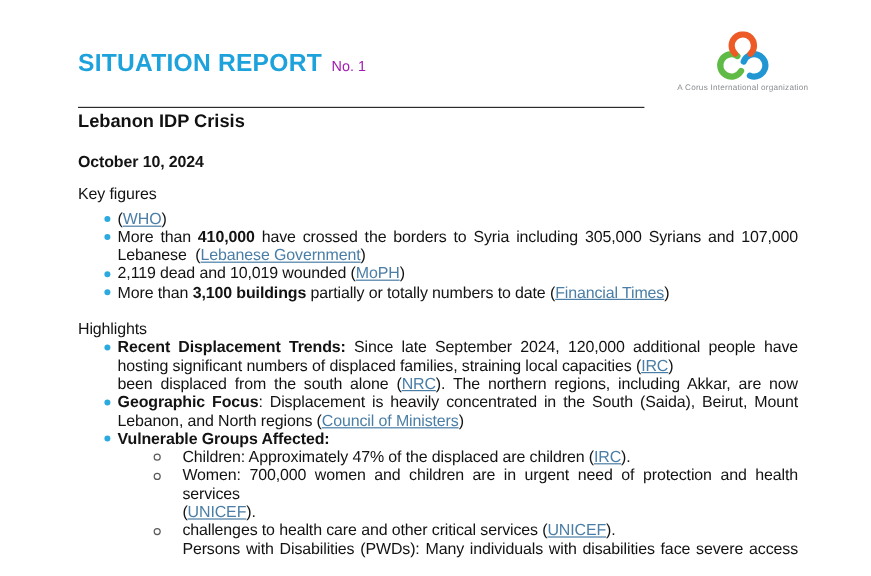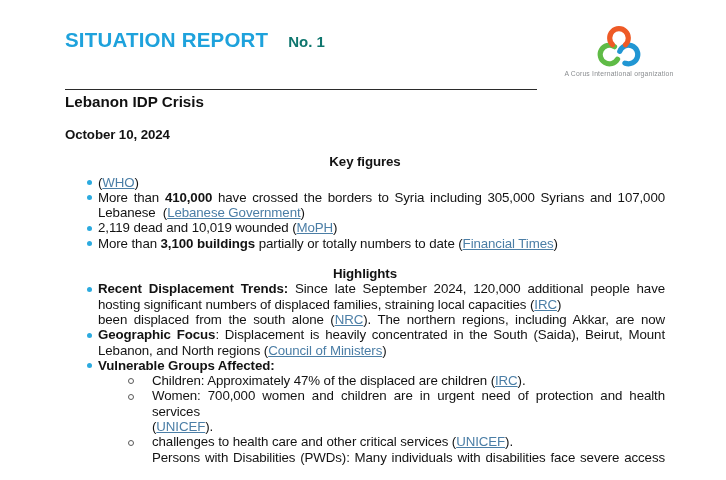--- a/index.html
+++ b/index.html
@@ -5,37 +5,37 @@
   html,body{margin:0;padding:0;background:#ffffff;}
   .page{
     position:relative;
     width:726px;height:480px;
     background:#ffffff;
     font-family:"Liberation Sans","DejaVu Sans",sans-serif;
     color:#161616;
     overflow:hidden;
   }
   .titlebar{
-    position:absolute;left:65px;top:28px;
-    display:flex;align-items:baseline;gap:20px;white-space:nowrap;justify-content:flex-end;
+    position:absolute;left:65px;top:41px;
+    display:flex;align-items:baseline;gap:8px;white-space:nowrap;justify-content:flex-end;
   }
   .title{font-size:20.5px;font-weight:bold;color:#1EA2DC;letter-spacing:.2px;}
-  .title-no{font-size:15px;font-weight:bold;color:#0f766e;}
+  .title-no{font-size:12px;font-weight:normal;color:#a21caf;}
   .logo{position:absolute;left:532px;top:26px;width:174px;text-align:center;}
   .logo svg{display:block;margin:0 auto;}
   .logo-org{font-size:10.6px;font-weight:bold;letter-spacing:1.3px;color:#3c3c3e;margin-top:3px;white-space:nowrap;}
   .logo-tag{font-size:6.8px;color:#8a8d90;letter-spacing:.2px;margin-top:2px;white-space:nowrap;}
   .divider{position:absolute;left:65px;top:89px;width:472px;height:1px;background:#2b2b2b;}
   .subtitle{position:absolute;left:65px;top:93px;font-size:15.2px;font-weight:bold;color:#111;}
   .content{
     position:absolute;left:65px;top:127px;width:600px;
     font-size:13.3px;line-height:15.3px;letter-spacing:-0.1px;color:#131313;
   }
   .date{font-weight:bold;}
-  .sec{font-weight:bold;text-align:center;}
+  .sec{font-weight:normal;}
   .sec.kf{margin-top:12px;}
   .sec.hl{margin-top:15px;}
   ul.blist{list-style:none;margin:5px 0 0 0;padding:0;}
   ul.blist.hlist{margin-top:0;}
   ul.blist>li{position:relative;padding-left:33px;}
   ul.blist>li::before{
     content:"";position:absolute;left:22px;top:5.6px;
     width:5px;height:5px;border-radius:50%;background:#2BAADF;
   }
   ul.sublist{list-style:none;margin:0;padding:0;}

